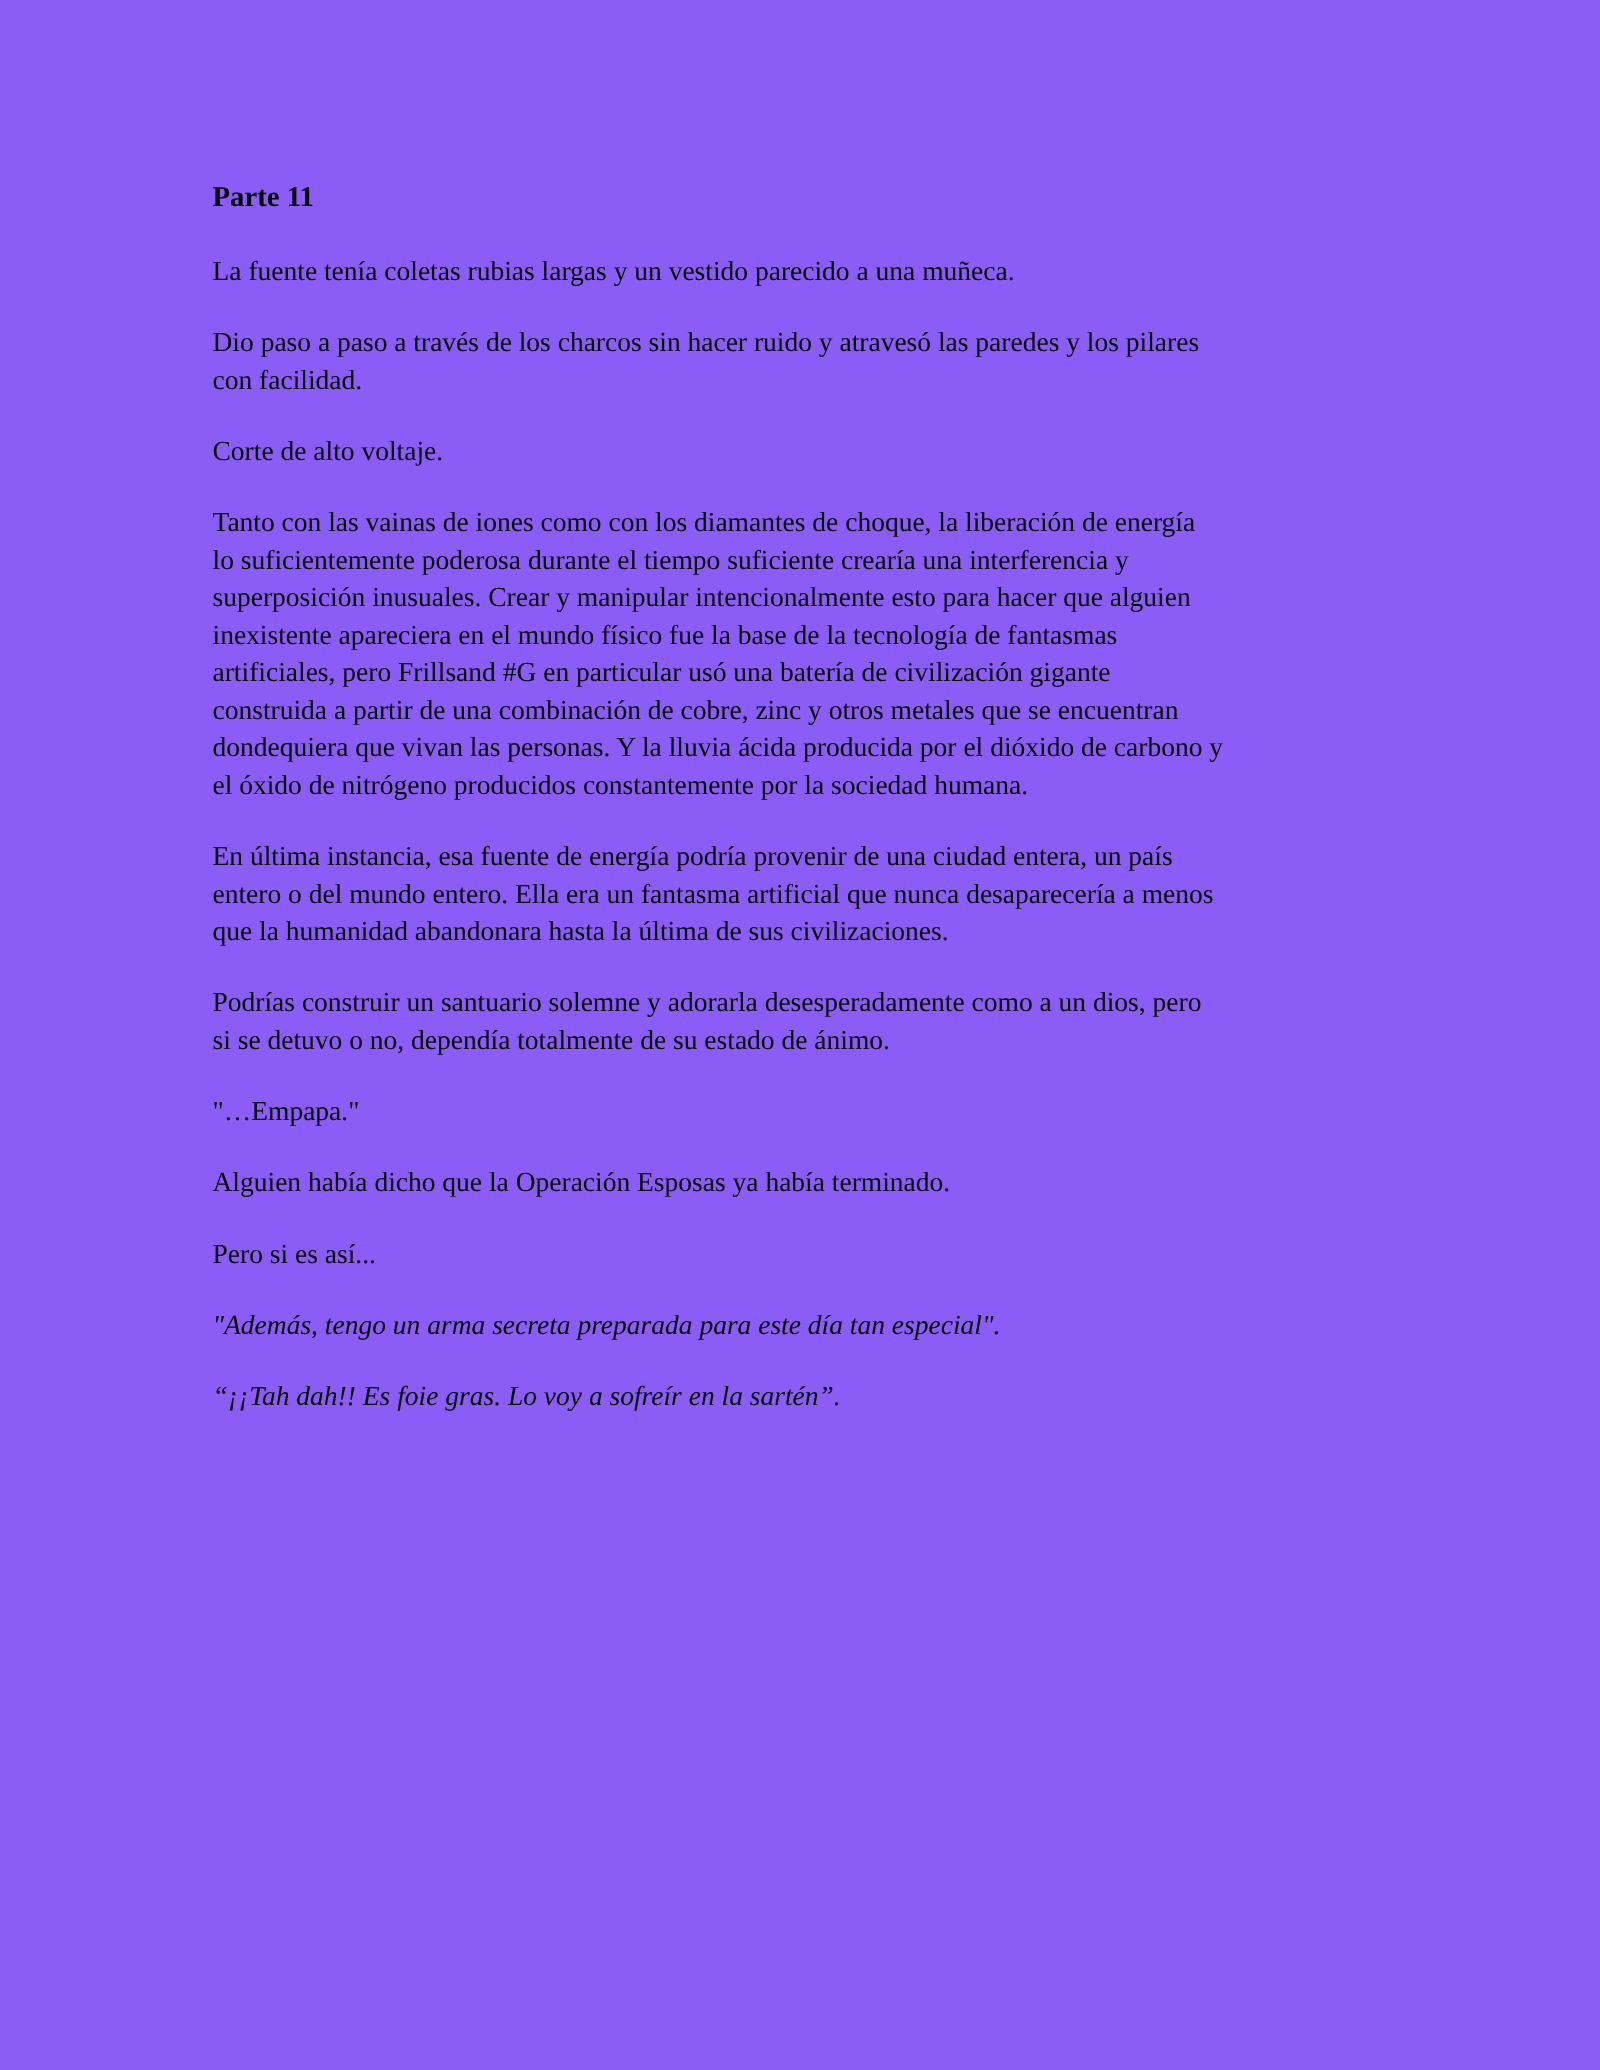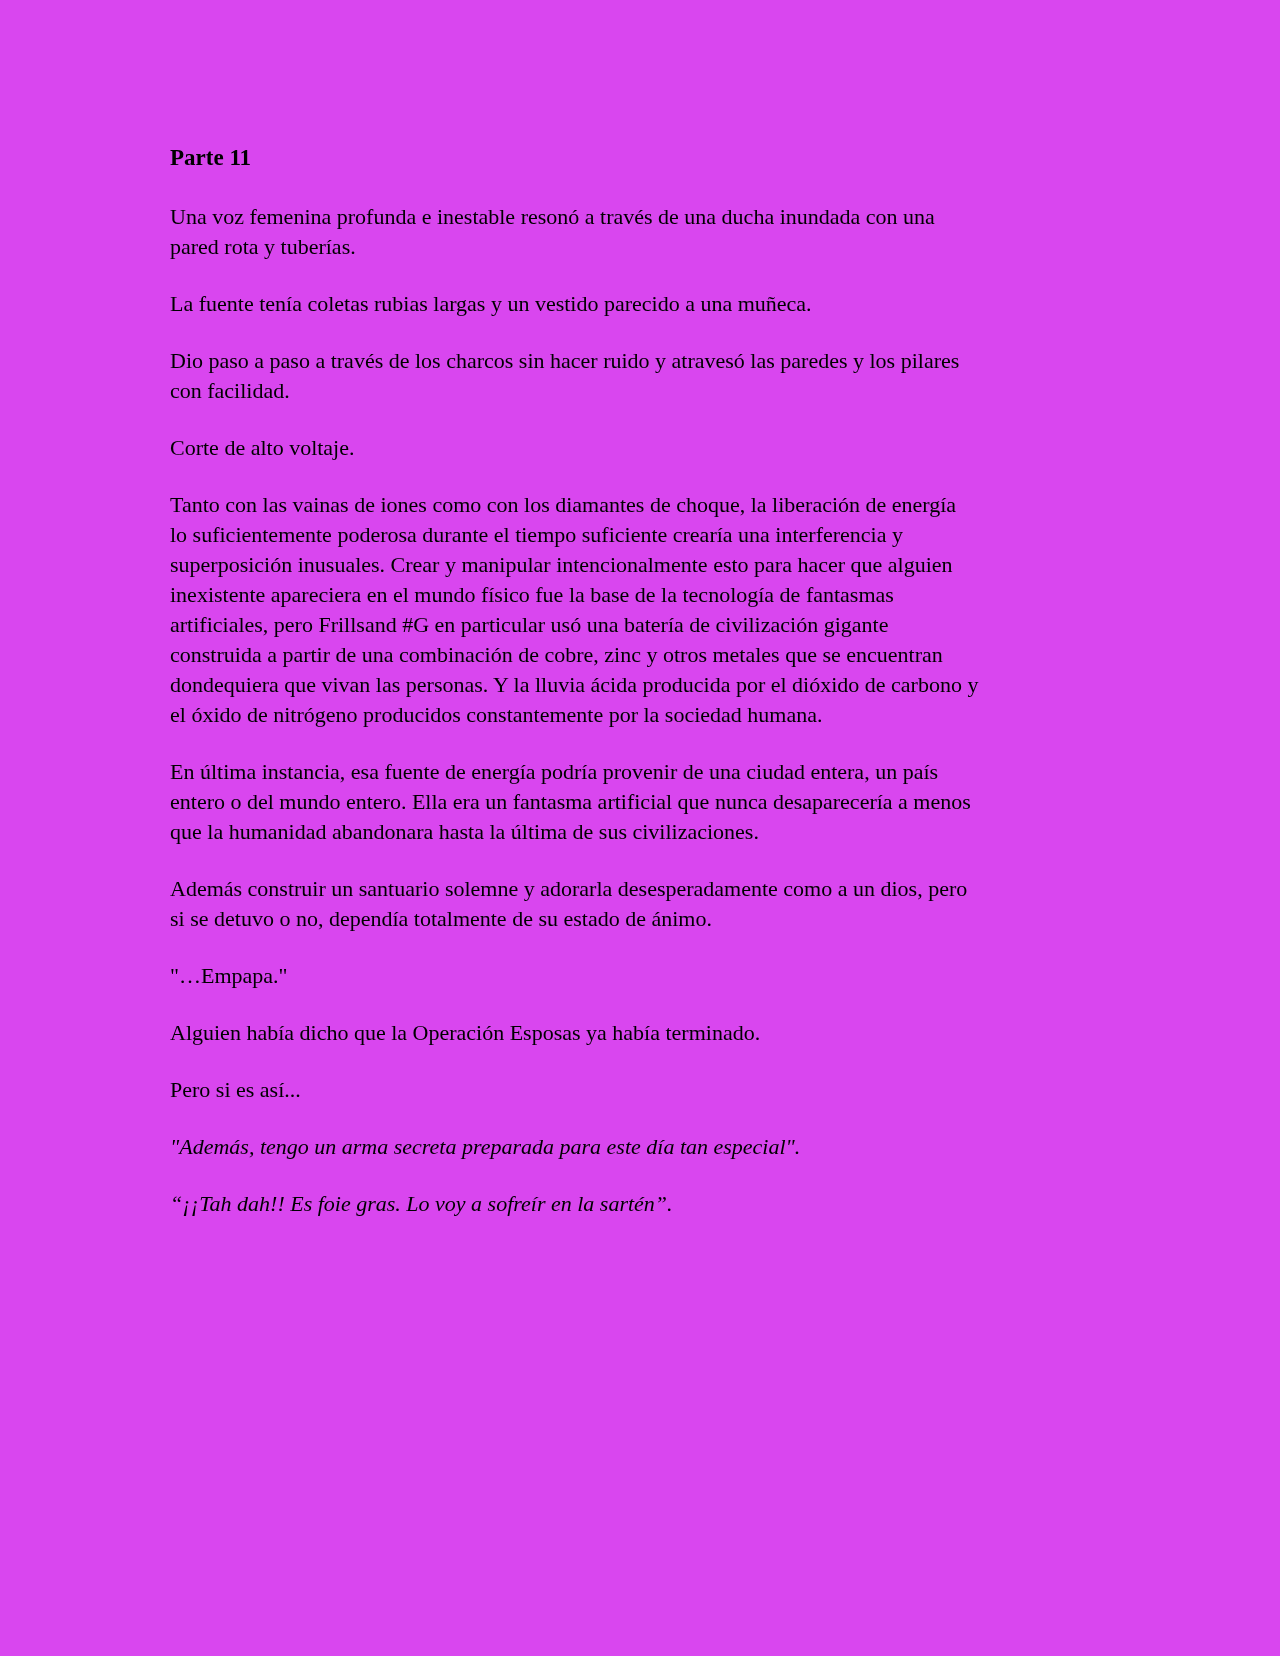--- a/index.html
+++ b/index.html
@@ -12,21 +12,21 @@
     height: 1656px;
     color: #000000;
     font-family: "Liberation Serif", serif;
     overflow: hidden;
   }
   .page {
     box-sizing: border-box;
     width: 1280px;
     height: 1656px;
     padding: 142px 100px 0 170px;
-    background: #d946ef;
+    background: #8b5cf6;
   }
   .page-title {
     margin: 0 0 28px 0;
     font-family: "Liberation Serif", serif;
     font-size: 23px;
     line-height: 32px;
     font-weight: bold;
   }
   .para {
     margin: 0 0 27px 0;
@@ -37,38 +37,36 @@
   .para.italic {
     font-style: italic;
   }
 </style>
 </head>
 <body>
 
 <div class="page">
   <h1 class="page-title">Parte 11</h1>
   <div id="paragraphs">
-      <p class="para">Una voz femenina profunda e inestable resonó a través de una ducha inundada con una
-pared rota y tuberías.</p>
       <p class="para">La fuente tenía coletas rubias largas y un vestido parecido a una muñeca.</p>
       <p class="para">Dio paso a paso a través de los charcos sin hacer ruido y atravesó las paredes y los pilares
 con facilidad.</p>
       <p class="para">Corte de alto voltaje.</p>
       <p class="para">Tanto con las vainas de iones como con los diamantes de choque, la liberación de energía
 lo suficientemente poderosa durante el tiempo suficiente crearía una interferencia y
 superposición inusuales. Crear y manipular intencionalmente esto para hacer que alguien
 inexistente apareciera en el mundo físico fue la base de la tecnología de fantasmas
 artificiales, pero Frillsand #G en particular usó una batería de civilización gigante
 construida a partir de una combinación de cobre, zinc y otros metales que se encuentran
 dondequiera que vivan las personas. Y la lluvia ácida producida por el dióxido de carbono y
 el óxido de nitrógeno producidos constantemente por la sociedad humana.</p>
       <p class="para">En última instancia, esa fuente de energía podría provenir de una ciudad entera, un país
 entero o del mundo entero. Ella era un fantasma artificial que nunca desaparecería a menos
 que la humanidad abandonara hasta la última de sus civilizaciones.</p>
-      <p class="para">Además construir un santuario solemne y adorarla desesperadamente como a un dios, pero
+      <p class="para">Podrías construir un santuario solemne y adorarla desesperadamente como a un dios, pero
 si se detuvo o no, dependía totalmente de su estado de ánimo.</p>
       <p class="para">"…Empapa."</p>
       <p class="para">Alguien había dicho que la Operación Esposas ya había terminado.</p>
       <p class="para">Pero si es así...</p>
       <p class="para italic">"Además, tengo un arma secreta preparada para este día tan especial".</p>
       <p class="para italic">“¡¡Tah dah!! Es foie gras. Lo voy a sofreír en la sartén”.</p>
     </div>
 </div>
 
 </body></html>

